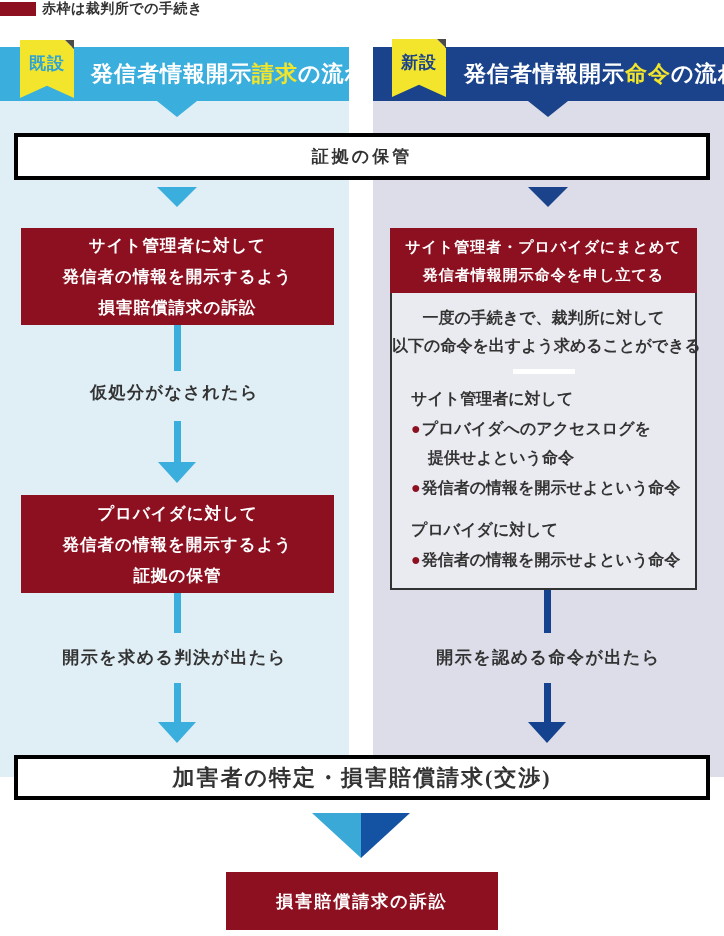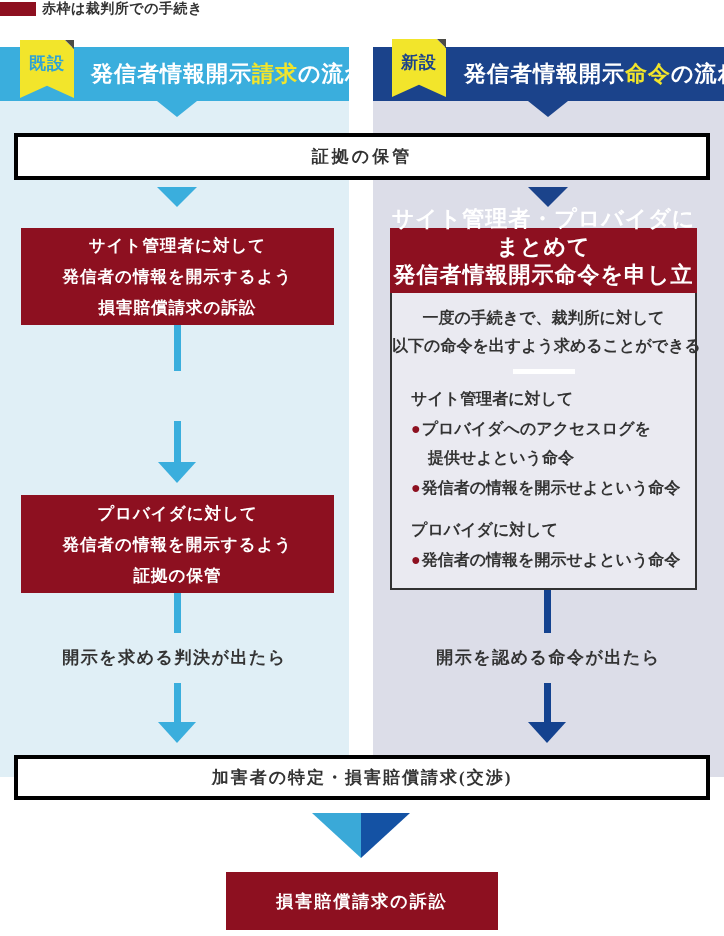--- a/index.html
+++ b/index.html
@@ -36,33 +36,33 @@
   .badge-fold{position:absolute;top:0;right:0;width:9px;height:9px;background:#4c4c45;
     clip-path:polygon(0 0,100% 0,100% 100%);}
   .badge-text{position:absolute;left:0;top:12px;width:100%;text-align:center;font-size:17px;font-weight:700;letter-spacing:1px;}
   .badge-left .badge-text{color:#2fa3d4;}
   .badge-right .badge-text{color:#1b438b;}
 
   
   .white-box{left:14px;width:696px;background:#fff;border:4px solid #000000;box-sizing:border-box;
     display:flex;align-items:center;justify-content:center;font-weight:700;color:#333;}
   .evidence-box{top:133px;height:47px;font-size:17px;letter-spacing:3px;}
-  .identify-box{top:755px;height:45px;font-size:17px;letter-spacing:2px;}
+  .identify-box{top:755px;height:45px;font-size:22px;letter-spacing:2px;}
 
   
   .tri{width:0;height:0;border-left:20px solid transparent;border-right:20px solid transparent;top:187px;}
   .tri-left{left:157px;border-top:20px solid #3aaedd;}
   .tri-right{left:528px;border-top:20px solid #1b438b;}
 
   
   .red-box{background:#8d1020;color:#fff;font-weight:700;display:flex;flex-direction:column;
     align-items:center;justify-content:center;text-align:center;letter-spacing:1px;}
   .red-l1{left:21px;top:228px;width:313px;height:97px;font-size:16.5px;line-height:31px;}
   .red-l2{left:21px;top:495px;width:313px;height:98px;font-size:16.5px;line-height:31px;}
-  .red-r1{left:390px;top:228px;width:307px;height:65px;font-size:22px;line-height:28px;}
+  .red-r1{left:390px;top:228px;width:307px;height:65px;font-size:15px;line-height:28px;}
   .final-box{left:226px;top:872px;width:272px;height:58px;background:#8d1020;color:#fff;
     display:flex;align-items:center;justify-content:center;font-size:17px;font-weight:700;letter-spacing:2px;}
 
   
   .stem{width:7px;}
   .stem-cyan{background:#3aaedd;}
   .stem-navy{background:#14428f;}
   .head{width:0;height:0;border-left:19px solid transparent;border-right:19px solid transparent;}
   .head-cyan{border-top:21px solid #3aaedd;}
   .head-navy{border-top:21px solid #14428f;}
@@ -123,20 +123,21 @@
   </div>
   <div class="abs tri tri-left"></div>
   <div class="abs tri tri-right"></div>
 
   <div class="abs red-box red-l1">
     <div>サイト管理者に対して</div>
     <div>発信者の情報を開示するよう</div>
     <div>損害賠償請求の訴訟</div>
   </div>
   <div class="abs stem stem-cyan" style="left:174px;top:325px;height:46px;"></div>
+  <div class="abs flow-label label-l" style="top:381px;">仮処分がなされたら</div>
   <div class="abs stem stem-cyan" style="left:174px;top:421px;height:41px;"></div>
   <div class="abs head head-cyan" style="left:158px;top:462px;"></div>
 
   <div class="abs red-box red-l2">
     <div>プロバイダに対して</div>
     <div>発信者の情報を開示するよう</div>
     <div>証拠の保管</div>
   </div>
   <div class="abs stem stem-cyan" style="left:174px;top:593px;height:40px;"></div>
   <div class="abs flow-label label-l" style="top:646px;">開示を求める判決が出たら</div>

